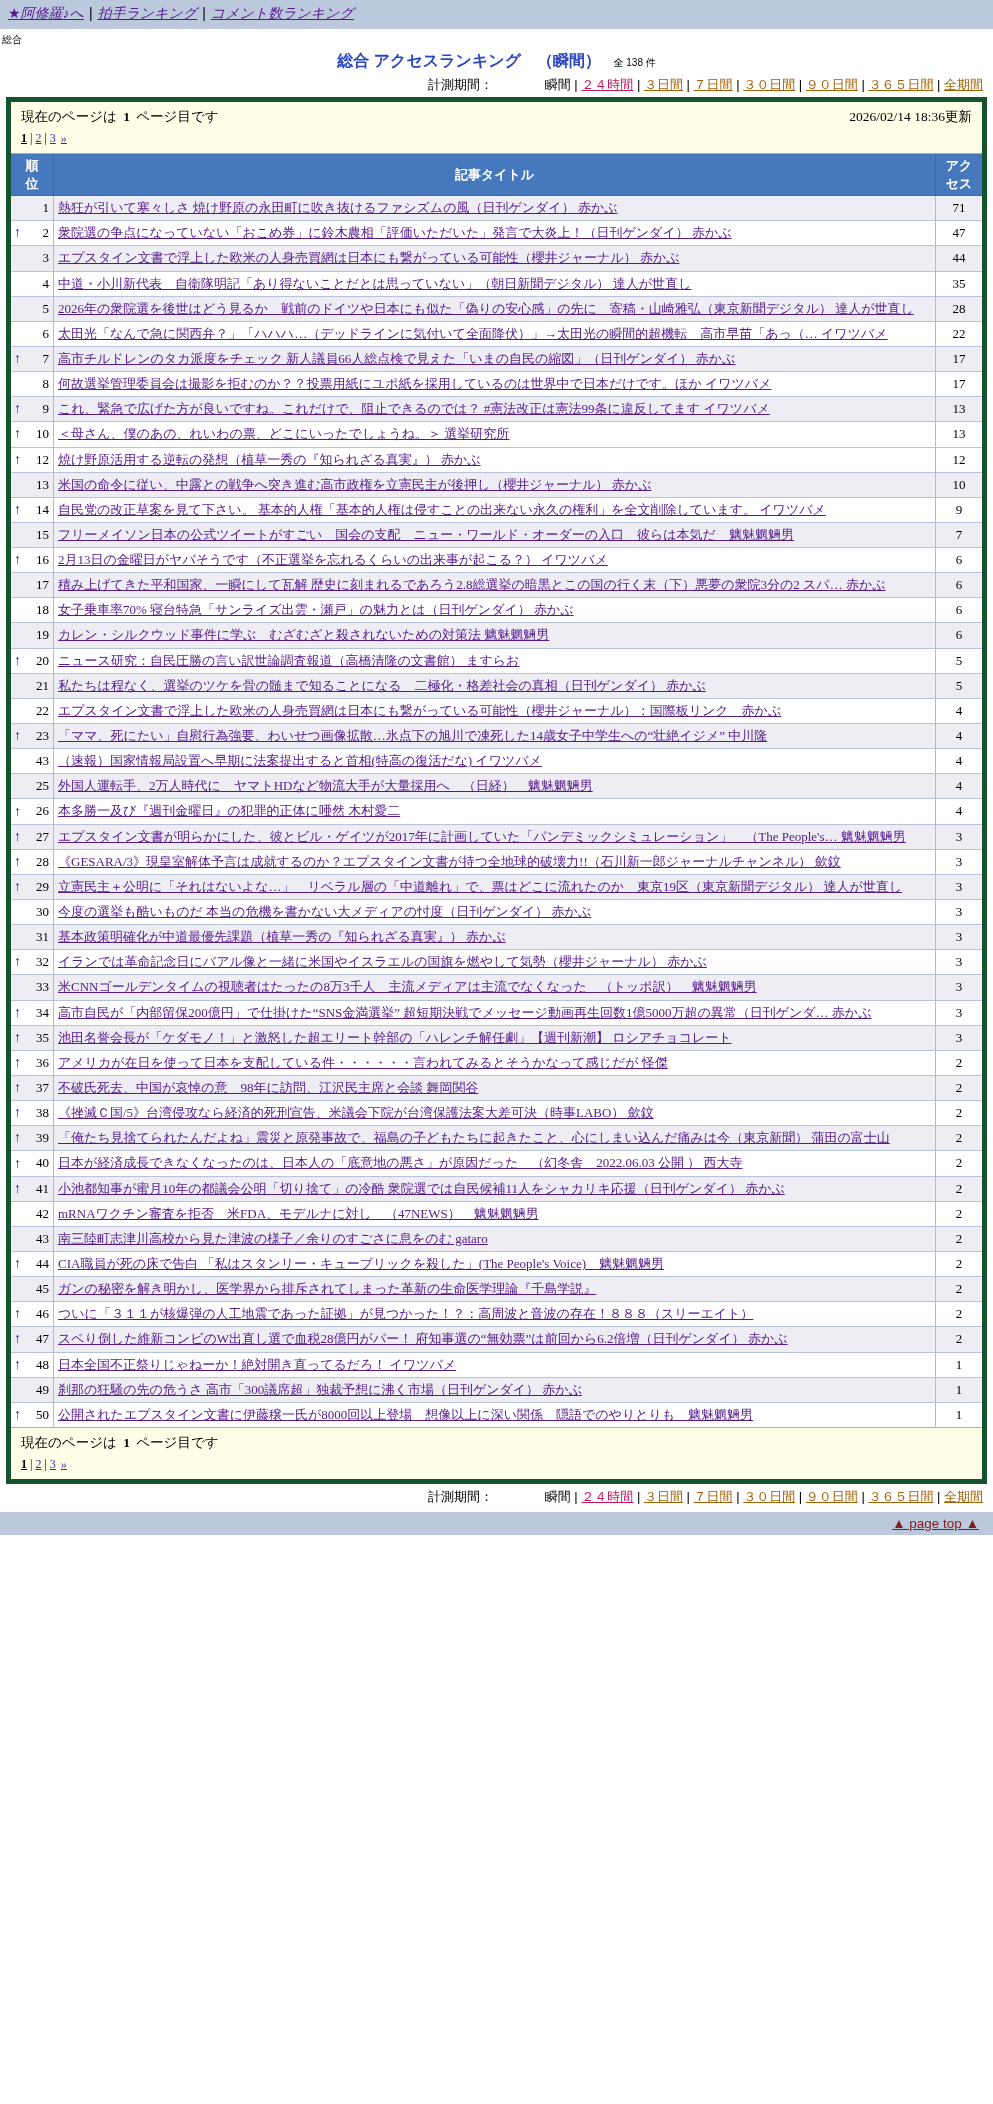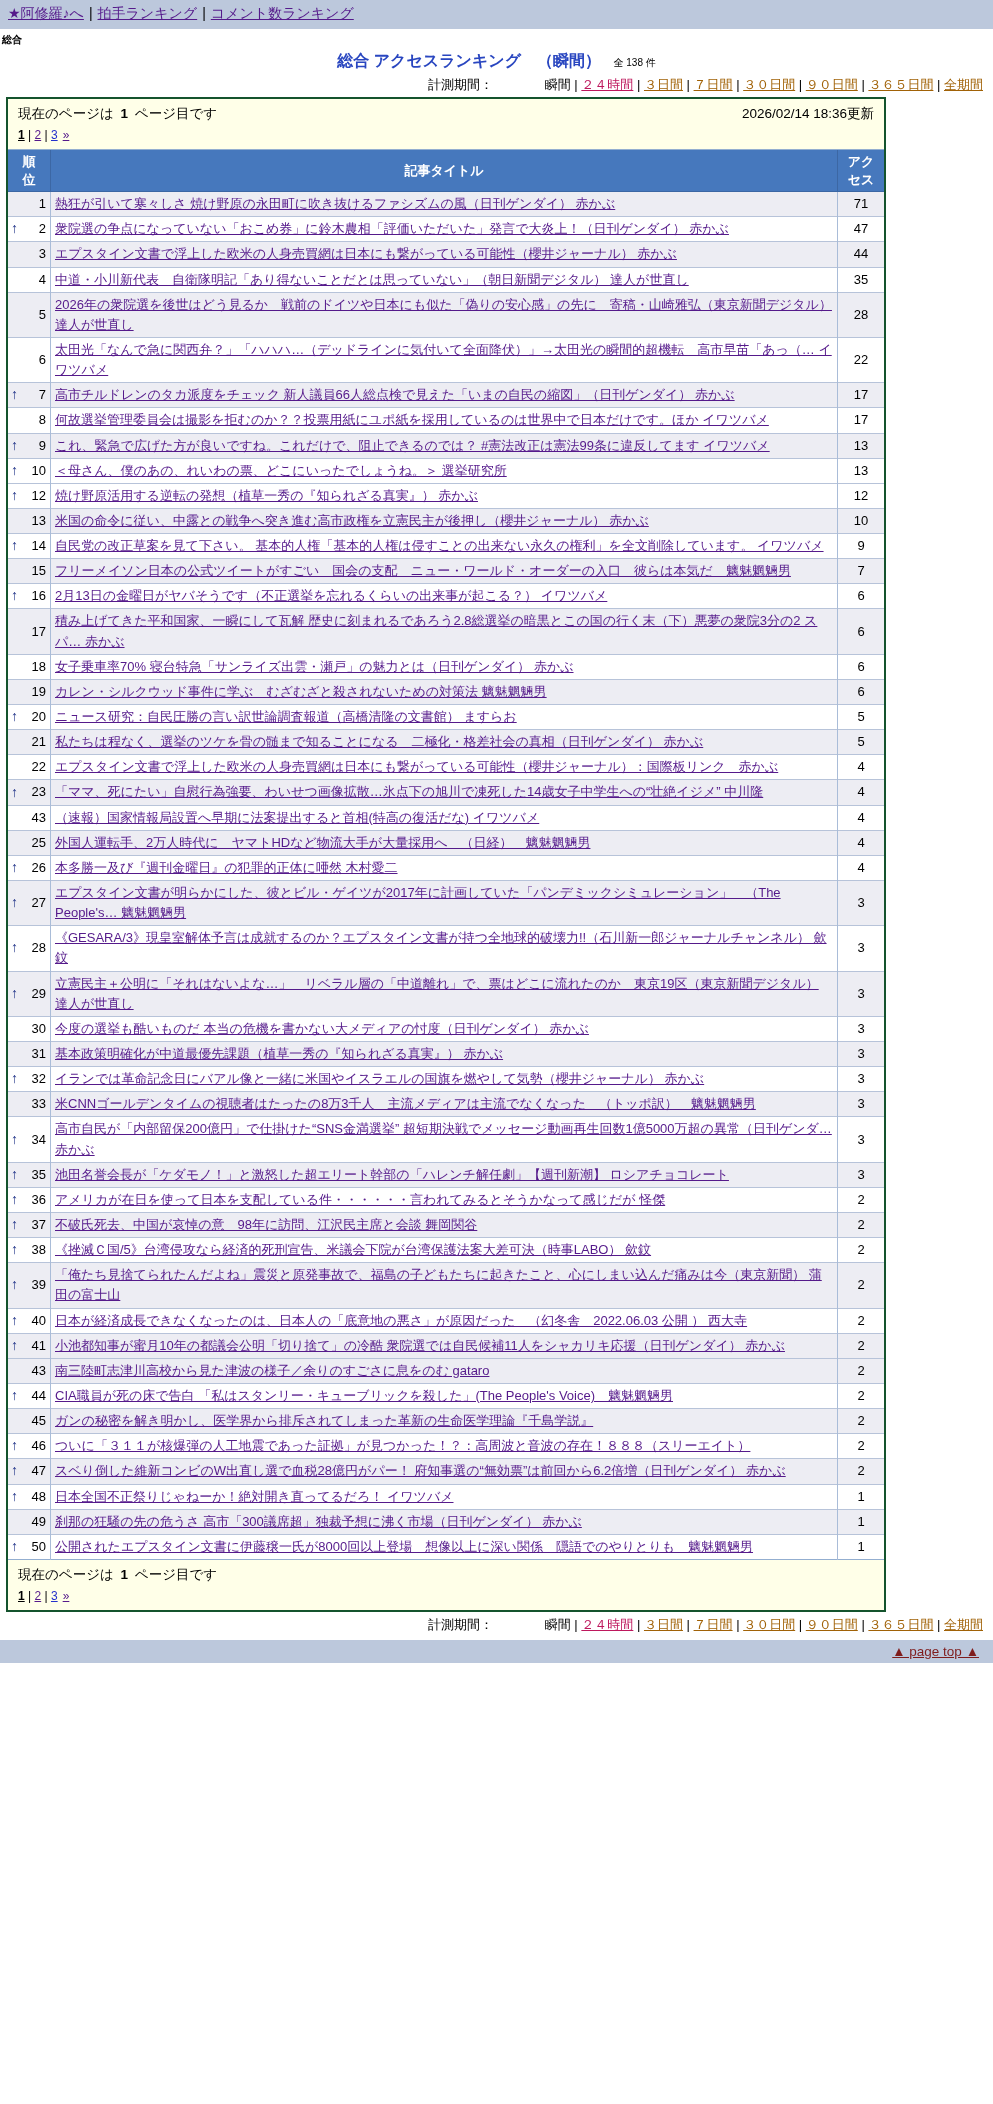--- a/index.html
+++ b/index.html
@@ -6,40 +6,40 @@
   body {
     width:993px;
     background:#ffffff;
     color:#000;
     font-family:"Liberation Sans","DejaVu Sans",sans-serif;
   }
   a { text-decoration:underline; cursor:pointer; }
 
   
   .topbar { background:#bcc8dc; padding:5px 8px 6px; font-size:14px; }
-  .topbar a { color:#551a8b; }
+  .topbar a { color:#551a8b;font-style:italic; }
   .sep { color:#000; margin:0 5px; }
 
   
-  .category { font-size:10px; font-weight:bold; padding:4px 2px 0 2px; }
+  .category { font-size:10px; font-weight:normal; padding:4px 2px 0 2px; }
 
   
   .title-line { text-align:center; margin-top:4px; }
   .page-title { color:#2946c0; font-weight:bold; font-size:16px; }
   .total-count { font-size:10px; margin-left:8px; }
 
   
   .period-line { text-align:right; font-size:13px; padding:4px 10px 3px; }
   .pcurrent { font-weight:normal;margin-left:48px; }
   .plink.fresh { color:#be185d;font-family:Liberation Serif, serif; }
   .plink.visited { color:#a16207; }
   .psep { color:#000; }
 
   
-  .rank-table { width:880px; margin:0 6px; border-collapse:collapse; border:2px solid #14532d; font-size:13px; }
+  .rank-table { width:981px; margin:0 6px; border-collapse:collapse; border:5px solid #14532d; font-size:13px;font-family:Liberation Serif, serif; }
   .info-cell { background:#ffffe8; padding:4px 10px 6px; border:1px solid #93aed0; }
   .info-line1 { display:flex; justify-content:space-between; font-size:13.5px; padding:2px 0 3px; }
   .curpage b { margin:0 3px; }
   .pagination { font-size:12px; padding:2px 0 1px; }
   .page-current { font-weight:bold; text-decoration:underline; color:#000; }
   .page-link.visited { color:#551a8b; }
   .page-link.fresh { color:#2430cc; }
   .next-link { color:#551a8b; margin-left:5px; }
 
   .head-row th { background:#4678bd; color:#fff; padding:3px 2px; border:1px solid #3c67a4; font-size:13px; vertical-align:middle; }
@@ -292,20 +292,25 @@
       <tr class="data-row even">
         <td class="rank-cell"><span class="up-arrow">↑</span><span class="rank-num">40</span></td>
         <td class="title-cell"><a href="#" class="article-link">日本が経済成長できなくなったのは、日本人の「底意地の悪さ」が原因だった　（幻冬舎　2022.06.03 公開 ） 西大寺</a></td>
         <td class="access-cell">2</td>
       </tr>
       <tr class="data-row odd">
         <td class="rank-cell"><span class="up-arrow">↑</span><span class="rank-num">41</span></td>
         <td class="title-cell"><a href="#" class="article-link">小池都知事が蜜月10年の都議会公明「切り捨て」の冷酷 衆院選では自民候補11人をシャカリキ応援（日刊ゲンダイ） 赤かぶ</a></td>
         <td class="access-cell">2</td>
       </tr>
+      <tr class="data-row even">
+        <td class="rank-cell"><span class="rank-num">42</span></td>
+        <td class="title-cell"><a href="#" class="article-link">mRNAワクチン審査を拒否　米FDA、モデルナに対し　（47NEWS）　魑魅魍魎男</a></td>
+        <td class="access-cell">2</td>
+      </tr>
       <tr class="data-row odd">
         <td class="rank-cell"><span class="rank-num">43</span></td>
         <td class="title-cell"><a href="#" class="article-link">南三陸町志津川高校から見た津波の様子／余りのすごさに息をのむ gataro</a></td>
         <td class="access-cell">2</td>
       </tr>
       <tr class="data-row even">
         <td class="rank-cell"><span class="up-arrow">↑</span><span class="rank-num">44</span></td>
         <td class="title-cell"><a href="#" class="article-link">CIA職員が死の床で告白 「私はスタンリー・キューブリックを殺した」(The People's Voice)　魑魅魍魎男</a></td>
         <td class="access-cell">2</td>
       </tr>

